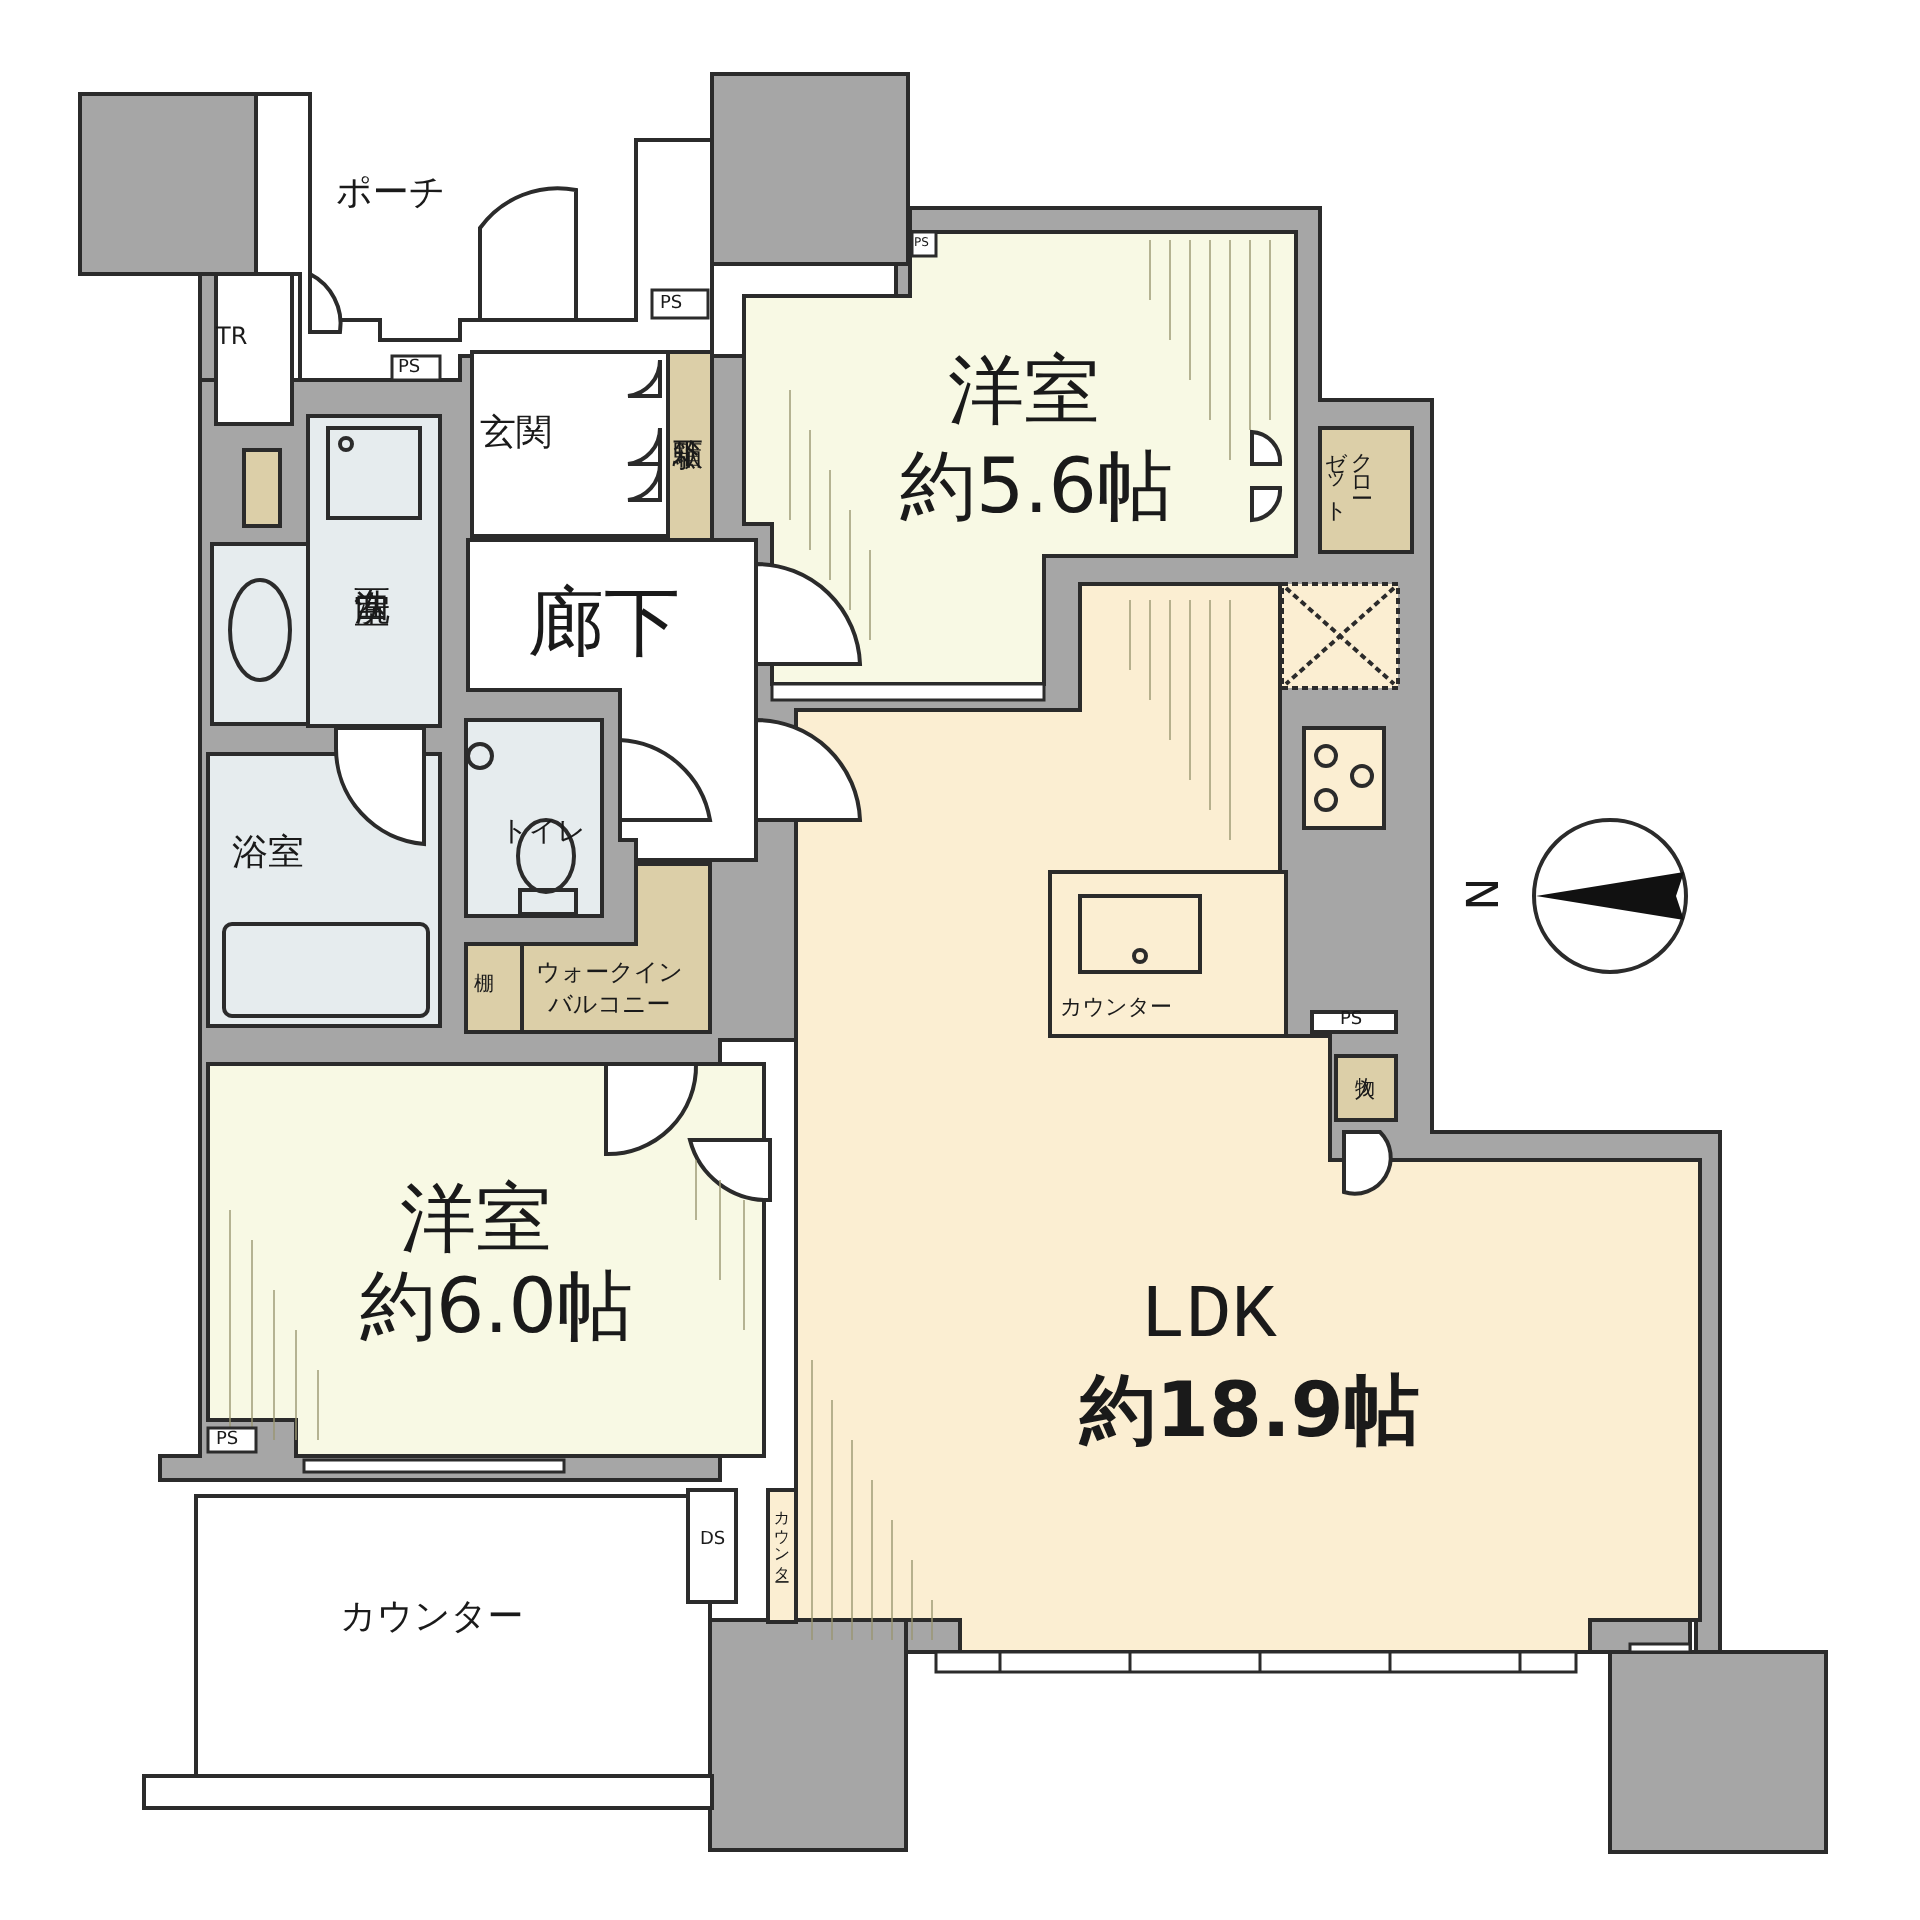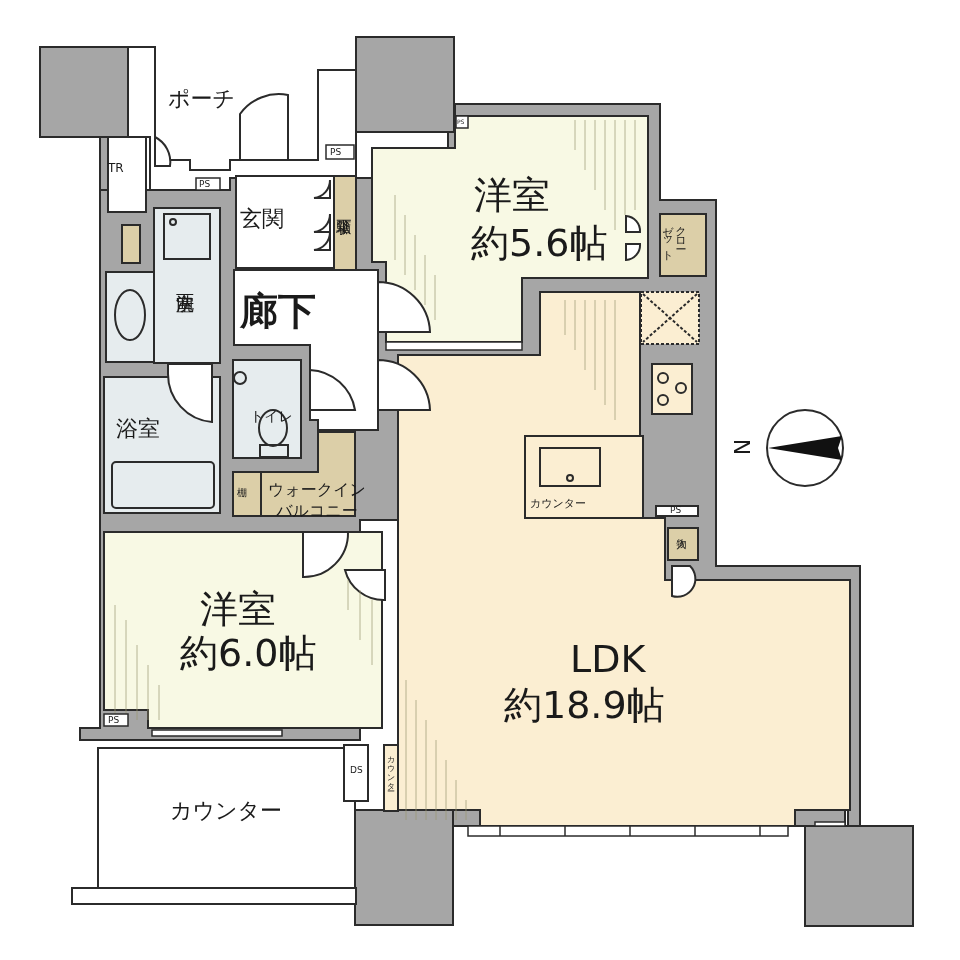--- a/index.html
+++ b/index.html
@@ -1,20 +1,20 @@
 <!DOCTYPE html>
 <html><head>
 <meta charset="utf-8">
 <style>
   html,body{margin:0;padding:0;background:#ffffff;}
   body{width:960px;height:960px;position:relative;overflow:hidden;font-family:"DejaVu Sans","Liberation Sans",sans-serif;}
   svg{position:absolute;left:0;top:0;}
   .lbl{position:absolute;color:#1a1a1a;white-space:nowrap;font-family:"DejaVu Sans","Liberation Sans",sans-serif;line-height:1;}
   .big{font-size:38px;}
-  .mid{font-size:22px;}
+  .mid{font-size:18px;}
   .sm{font-size:11px;}
   .xs{font-size:9px;}
   .vert{writing-mode:vertical-rl;text-orientation:upright;}
   .center{text-align:center;}
 </style>
 </head>
 <body>
 
 <svg width="960" height="960" viewBox="0 0 960 960">
 
@@ -165,45 +165,45 @@
   </g>
 </svg>
 
 <div class="lbl mid" style="left:168px;top:88px;">ポーチ</div>
 <div class="lbl" style="left:108px;top:162px;font-size:12px;">TR</div>
 <div class="lbl xs" style="left:199px;top:180px;">PS</div>
 <div class="lbl xs" style="left:330px;top:148px;">PS</div>
 <div class="lbl" style="left:457px;top:119px;font-size:6px;">PS</div>
 <div class="lbl mid" style="left:240px;top:208px;">玄関</div>
 <div class="lbl vert" style="left:336px;top:208px;font-size:15px;">下駄箱</div>
-<div class="lbl big" style="left:240px;top:292px;font-weight:bold;">廊下</div>
+<div class="lbl big" style="left:264px;top:292px;">廊下</div>
 <div class="lbl vert" style="left:176px;top:280px;font-size:18px;">洗面室</div>
 <div class="lbl mid" style="left:116px;top:418px;">浴室</div>
 <div class="lbl" style="left:250px;top:373px;font-size:14px;margin-top:36px;">トイレ</div>
 <div class="lbl" style="left:237px;top:488px;font-size:10px;">棚</div>
-<div class="lbl center" style="left:268px;top:480px;font-size:16px;line-height:1.3;">
+<div class="lbl center" style="left:268px;top:480px;font-size:12px;line-height:1.3;font-family:Liberation Mono, monospace;">
   <div>ウォークイン</div>
   <div>バルコニー</div>
 </div>
 
 <div class="lbl big" style="left:474px;top:176px;">洋室</div>
-<div class="lbl big" style="left:471px;top:224px;">約5.6帖</div>
+<div class="lbl big" style="left:450px;top:224px;">約5.6帖</div>
 <div class="lbl" style="left:662px;top:218px;font-size:11px;display:flex;flex-direction:row-reverse;gap:2px;">
   <span class="vert">クロー</span>
   <span class="vert">ゼット</span>
 </div>
 
 <div class="lbl sm" style="left:530px;top:498px;">カウンター</div>
 <div class="lbl xs" style="left:670px;top:506px;">PS</div>
 <div class="lbl vert" style="left:676px;top:531px;font-size:10px;">物入</div>
 
 <div class="lbl" style="left:735px;top:436px;font-size:22px;transform:rotate(-90deg);">N</div>
 
-<div class="lbl big" style="left:570px;top:640px;">LDK</div>
-<div class="lbl big" style="left:504px;top:686px;">約18.9帖</div>
+<div class="lbl big" style="left:570px;top:640px;font-family:Liberation Mono, monospace;">LDK</div>
+<div class="lbl big" style="left:540px;top:686px;font-weight:bold;">約18.9帖</div>
 
 <div class="lbl big" style="left:200px;top:590px;">洋室</div>
 <div class="lbl big" style="left:180px;top:634px;">約6.0帖</div>
 <div class="lbl xs" style="left:108px;top:716px;">PS</div>
 
 <div class="lbl xs" style="left:350px;top:766px;">DS</div>
 <div class="lbl vert" style="left:386px;top:750px;font-size:8px;">カウンター</div>
 <div class="lbl mid" style="left:170px;top:800px;">カウンター</div>
 
 </body></html>

